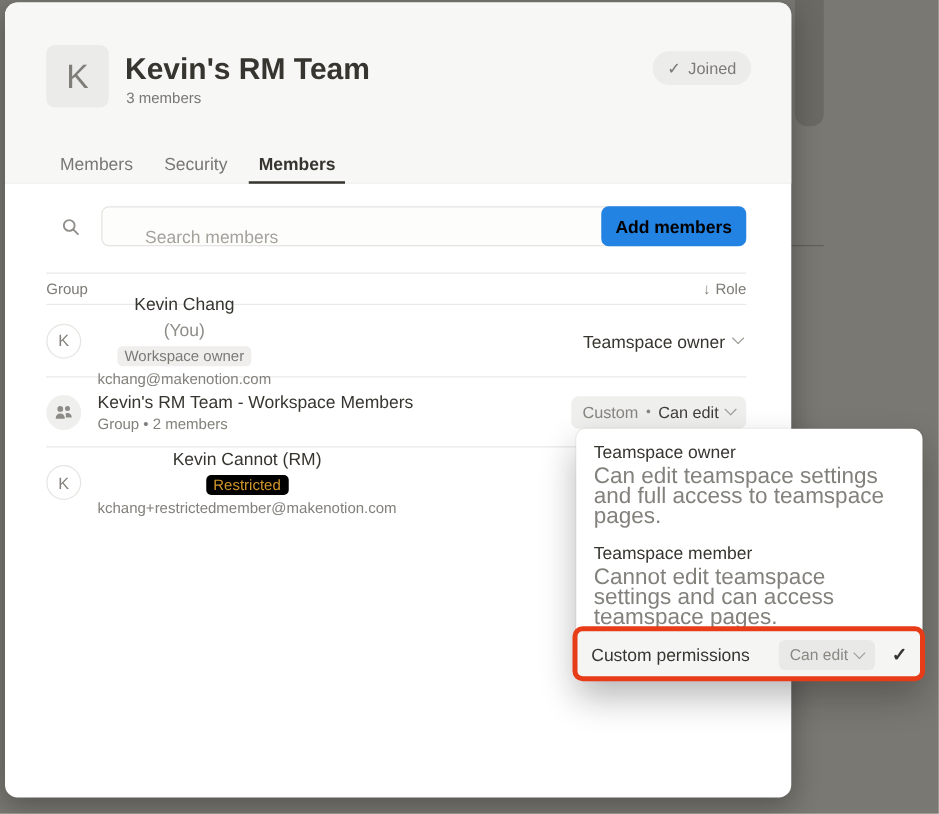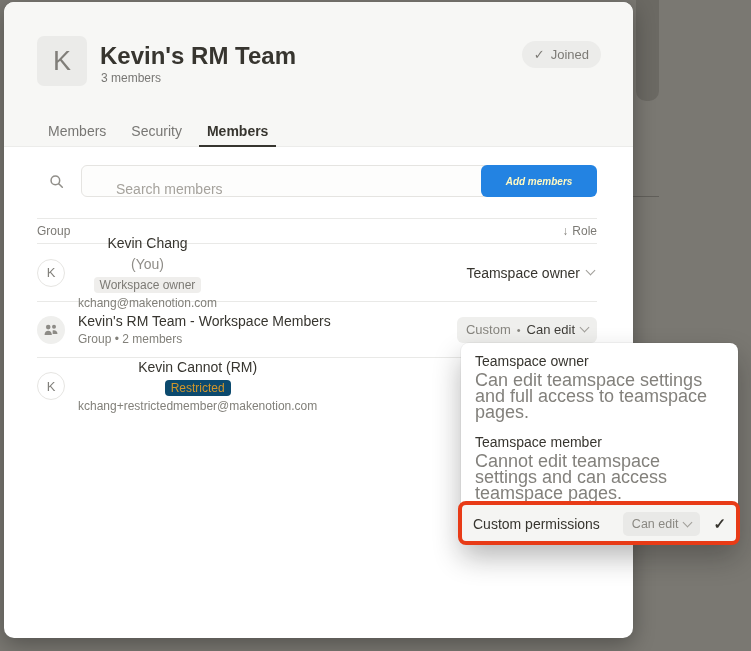--- a/index.html
+++ b/index.html
@@ -57,24 +57,23 @@
   .search-input {
     position:absolute; left:33px; top:163px; width:437px; height:32px;
     border:1px solid #e5e4e1; border-radius:6px; background:#fdfdfc;
     padding:16px 10px 0 34px; font-size:14px; color:#37352f;
     font-family:"Liberation Sans", sans-serif; outline:none;margin-left:44px;
   }
   .search-input::placeholder { color:#a5a29c; }
   .search-icon { position:absolute; left:45px; top:172px; width:15px; height:15px; }
   .add-btn {
     position:absolute; left:477px; top:163px; width:116px; height:32px;
-    background:#2383e2; border:none; border-radius:6px; color:#fef9c3;
-    font-size:10px; font-weight:600; font-family:"Liberation Sans", sans-serif;
+    background:#2383e2; border:none; border-radius:6px; color:#000000;
+    font-size:14px; font-weight:600; font-family:"Liberation Sans", sans-serif;
     cursor:pointer;
-    font-style:italic;
   }
 
   
   .thead {
     position:absolute; left:33px; top:216px; width:560px; height:26px;
     display:flex; align-items:center;
     border-top:1px solid #e9e9e7; border-bottom:1px solid #e9e9e7;
   }
   .th-name { font-size:12px; color:#7c7a75; }
   .th-role { margin-left:auto; font-size:12px; color:#7c7a75; display:flex; align-items:center; gap:4px; cursor:pointer; }
@@ -91,21 +90,21 @@
     display:flex; align-items:center; justify-content:center;
   }
   .gavatar {
     width:28px; height:28px; border-radius:50%; background:#efefed; flex:none;
     display:flex; align-items:center; justify-content:center;
   }
   .rtext { margin-left:13px; display:flex; flex-direction:column; gap:3px; }
   .rname-line { display:flex; align-items:center; gap:5px; font-size:14px; font-weight:500; color:#37352f; white-space:nowrap;flex-direction:column; }
   .rsuffix { color:#8f8d88; font-weight:400; }
   .rbadge { font-size:12px; color:#7c7a75; background:#efeeec; border-radius:4px; padding:1px 6px; font-weight:400; }
-  .rbadge.amber { color:#d2962a; background:#0c4a6e; font-weight:500; }
+  .rbadge.amber { color:#d2962a; background:#000000; font-weight:500; }
   .remail { font-size:12px; color:#82807a; }
   .rsub   { font-size:12px; color:#82807a; }
 
   .rrole {
     margin-left:auto; display:flex; align-items:center; gap:7px;
     font-size:14px; color:#37352f; padding-right:3px; cursor:pointer;
   }
   .chev {
     width:7px; height:7px; flex:none;
     border-right:1.5px solid #a09e99; border-bottom:1.5px solid #a09e99;

